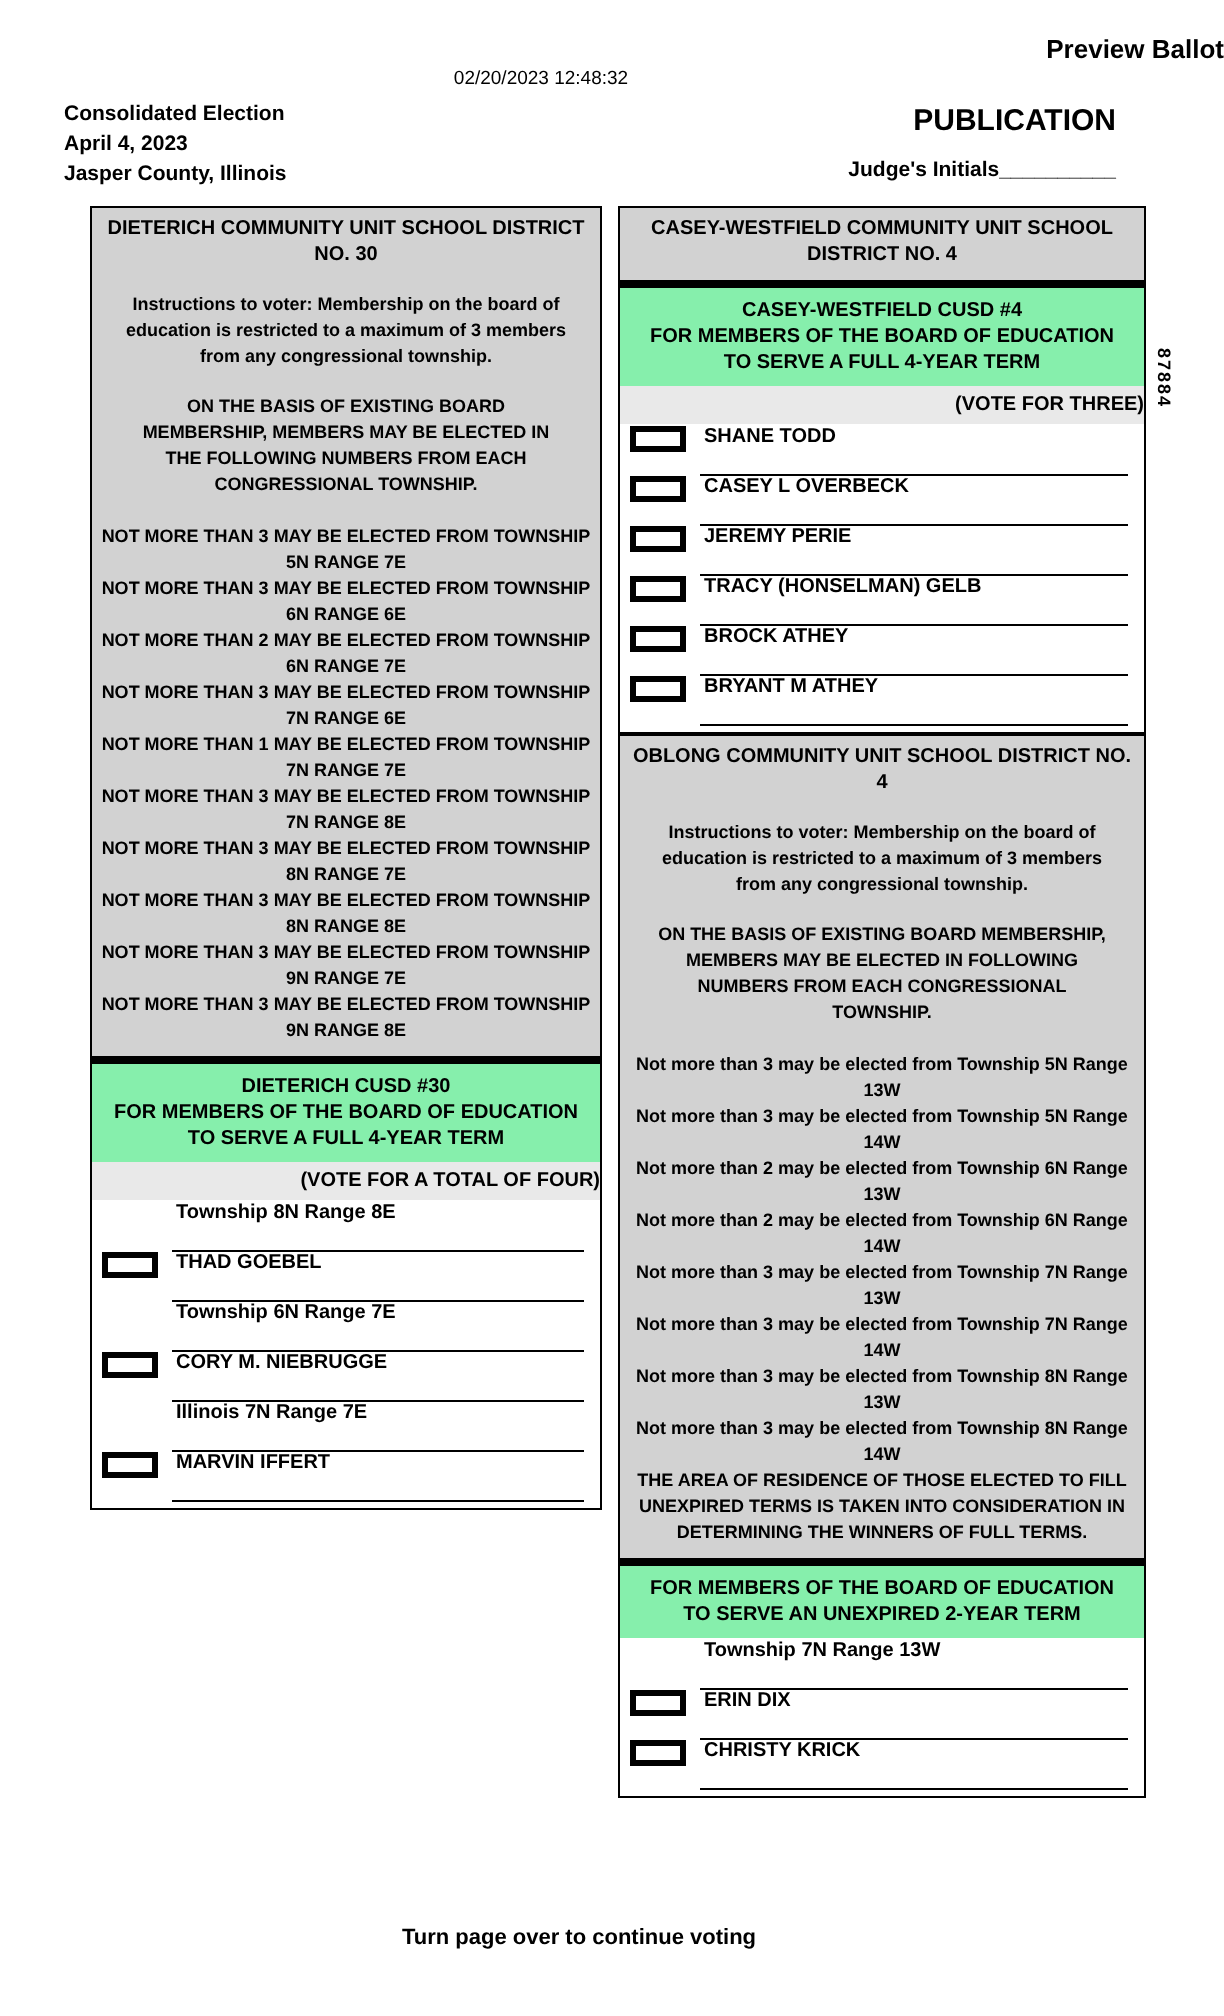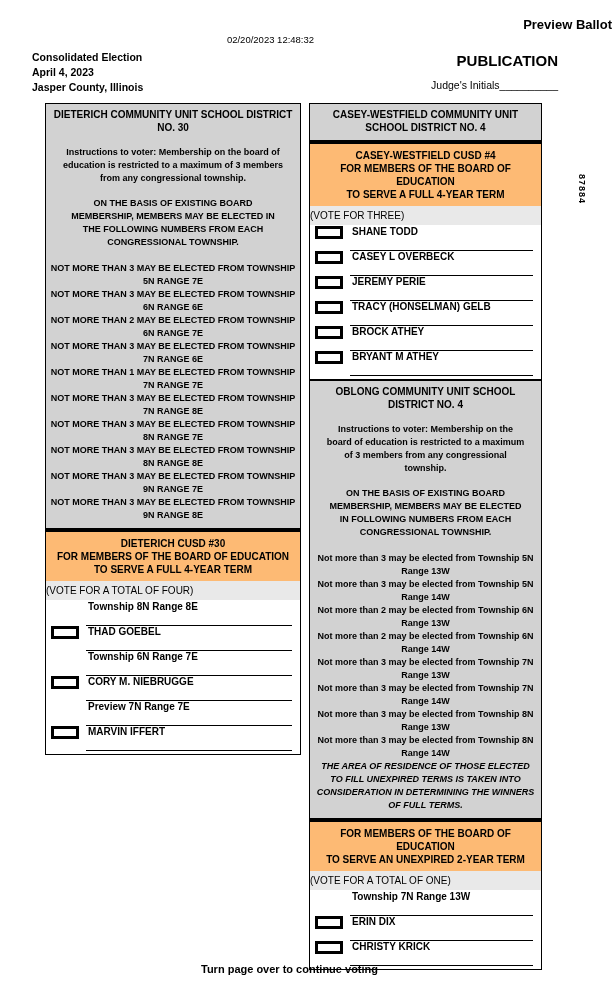--- a/index.html
+++ b/index.html
@@ -7,41 +7,41 @@
     width:612px;height:1008px;position:relative;background:#ffffff;
     font-family:"Liberation Sans",sans-serif;color:#000;overflow:hidden;
   }
   .hdr-title{position:absolute;top:17px;left:0;width:612px;text-align:right;
     font-weight:bold;font-size:13px;}
   .hdr-time{position:absolute;top:34px;left:0;width:493px;text-align:center;
     font-size:9.5px;margin-left:24px;}
   .election-block{position:absolute;top:50px;left:32px;font-weight:bold;
     font-size:10.5px;line-height:15px;}
   .publication{position:absolute;top:52px;right:54px;font-weight:bold;font-size:15px;}
-  .judges{position:absolute;top:79px;right:54px;font-weight:normal;font-size:10.5px;}
+  .judges{position:absolute;top:79px;right:54px;font-weight:bold;font-size:10.5px;}
   .ballot-number{position:absolute;left:562px;top:184px;width:40px;text-align:center;
     transform:rotate(90deg);font-weight:bold;font-size:9px;letter-spacing:1px;}
 
   .col{position:absolute;top:103px;}
   .col-left{left:45px;width:256px;}
-  .col-right{left:309px;width:233px;}
+  .col-right{left:309px;width:264px;}
 
   .district-box{background:#d2d2d2;border:1px solid #000;text-align:center;
     font-weight:bold;padding:4px 4px 6px 4px;box-sizing:border-box;}
   .district-title{font-size:10px;line-height:13px;}
   .instructions{margin-top:6px;font-size:9px;line-height:13px;}
   .instructions div{margin:12px;}
   .townships{margin-top:13px;font-size:9px;line-height:13px;}
-  .area-note{font-size:9px;line-height:13px;font-style:italic;}
+  .area-note{font-size:9px;line-height:13px;}
 
   .contest-box{background:#fff;border:1px solid #000;border-top:3px solid #000;
     box-sizing:border-box;}
-  .contest-header{background:#fdba74;text-align:center;font-weight:bold;
+  .contest-header{background:#86efac;text-align:center;font-weight:bold;
     font-size:10px;line-height:13px;padding:5px 4px;}
-  .vote-for{background:#e9e9e9;text-align:left;font-weight:normal;font-size:10px;
+  .vote-for{background:#e9e9e9;text-align:right;font-weight:bold;font-size:10px;
     padding:4px 0;}
   .rows{padding:1px 5px 3px 3px;}
   .row{position:relative;height:25px;display:flex;}
   .row::after{content:"";position:absolute;left:37px;right:3px;bottom:0;
     border-bottom:1px solid #000;}
   .checkbox{flex:0 0 auto;width:22px;height:7px;border:3px solid #000;
     background:#fff;margin:0 9px 0 2px;}
   .row.label .checkbox{visibility:hidden;}
   .name{font-weight:bold;font-size:10px;white-space:nowrap;}
 
@@ -113,21 +113,21 @@
           <span class="name">Township 6N Range 7E</span>
         </div>
 
         <div class="row candidate">
           <span class="checkbox"></span>
           <span class="name">CORY M. NIEBRUGGE</span>
         </div>
 
         <div class="row label">
           <span class="checkbox"></span>
-          <span class="name">Preview 7N Range 7E</span>
+          <span class="name">Illinois 7N Range 7E</span>
         </div>
 
 
         <div class="row candidate">
           <span class="checkbox"></span>
           <span class="name">MARVIN IFFERT</span>
         </div>
       </div>
   </div>
 
@@ -201,21 +201,20 @@
       </div>
     <div class="area-note">THE AREA OF RESIDENCE OF THOSE ELECTED TO FILL UNEXPIRED TERMS IS TAKEN INTO CONSIDERATION IN DETERMINING THE WINNERS OF FULL TERMS.</div>
   </div>
 
   <div class="contest-box">
     <div class="contest-header">
 
         <div>FOR MEMBERS OF THE BOARD OF EDUCATION</div>
         <div>TO SERVE AN UNEXPIRED 2-YEAR TERM</div>
       </div>
-    <div class="vote-for">(VOTE FOR A TOTAL OF ONE)</div>
     <div class="rows">
 
         <div class="row label">
           <span class="checkbox"></span>
           <span class="name">Township 7N Range 13W</span>
         </div>
 
         <div class="row candidate">
           <span class="checkbox"></span>
           <span class="name">ERIN DIX</span>

